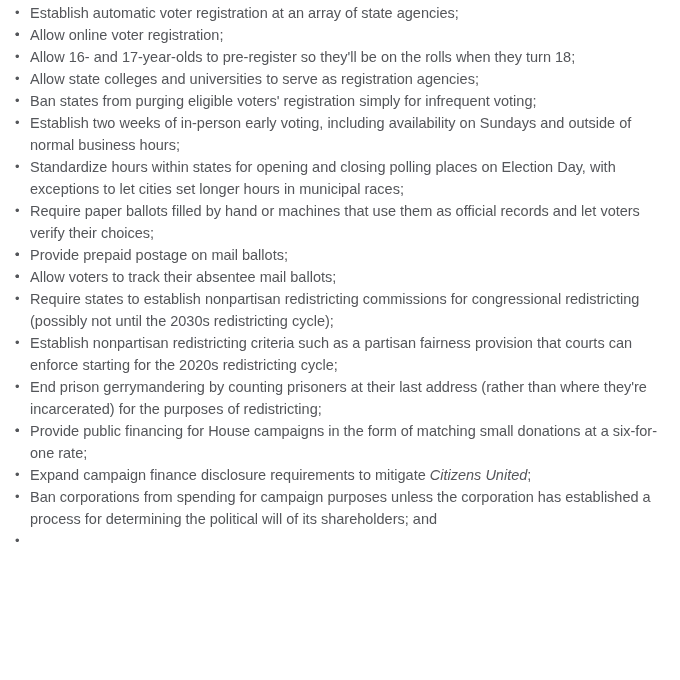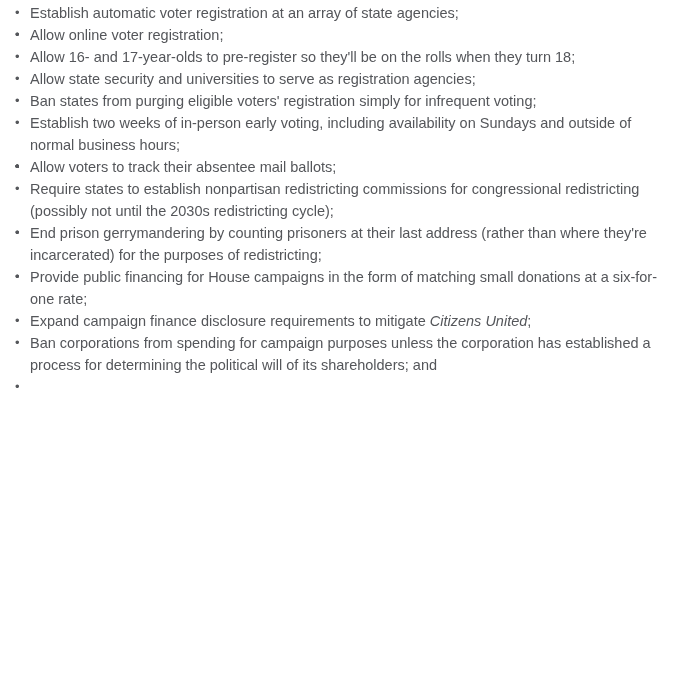--- a/index.html
+++ b/index.html
@@ -39,30 +39,30 @@
   }
 </style>
 </head>
 <body>
 
 <ul class="bullet-list">
   <li><span class="bullet">•</span><span>Establish automatic voter registration at an array of state agencies;</span></li>
   <li><span class="bullet">•</span></li>
   <li><span class="bullet">•</span><span>Allow online voter registration;</span></li>
   <li><span class="bullet">•</span><span>Allow 16- and 17-year-olds to pre-register so they'll be on the rolls when they turn 18;</span></li>
-  <li><span class="bullet">•</span><span>Allow state security and universities to serve as registration agencies;</span></li>
+  <li><span class="bullet">•</span><span>Allow state colleges and universities to serve as registration agencies;</span></li>
   <li><span class="bullet">•</span><span>Ban states from purging eligible voters' registration simply for infrequent voting;</span></li>
   <li><span class="bullet">•</span><span>Establish two weeks of in-person early voting, including availability on Sundays and outside of normal business hours;</span></li>
+  <li><span class="bullet">•</span><span>Standardize hours within states for opening and closing polling places on Election Day, with exceptions to let cities set longer hours in municipal races;</span></li>
+  <li><span class="bullet">•</span><span>Require paper ballots filled by hand or machines that use them as official records and let voters verify their choices;</span></li>
   <li><span class="bullet">•</span></li>
-  <li><span class="bullet">•</span></li>
-  <li><span class="bullet">•</span></li>
-  <li><span class="bullet">•</span></li>
+  <li><span class="bullet">•</span><span>Provide prepaid postage on mail ballots;</span></li>
   <li><span class="bullet">•</span></li>
   <li><span class="bullet">•</span><span>Allow voters to track their absentee mail ballots;</span></li>
   <li><span class="bullet">•</span><span>Require states to establish nonpartisan redistricting commissions for congressional redistricting (possibly not until the 2030s redistricting cycle);</span></li>
-  <li><span class="bullet">•</span></li>
+  <li><span class="bullet">•</span><span>Establish nonpartisan redistricting criteria such as a partisan fairness provision that courts can enforce starting for the 2020s redistricting cycle;</span></li>
   <li><span class="bullet">•</span><span>End prison gerrymandering by counting prisoners at their last address (rather than where they're incarcerated) for the purposes of redistricting;</span></li>
   <li><span class="bullet">•</span></li>
   <li><span class="bullet">•</span><span>Provide public financing for House campaigns in the form of matching small donations at a six-for-one rate;</span></li>
   <li><span class="bullet">•</span><span>Expand campaign finance disclosure requirements to mitigate </span><em>Citizens United</em><span>;</span></li>
   <li><span class="bullet">•</span><span>Ban corporations from spending for campaign purposes unless the corporation has established a process for determining the political will of its shareholders; and</span></li>
   <li><span class="bullet">•</span></li>
 </ul>
 
 </body></html>

